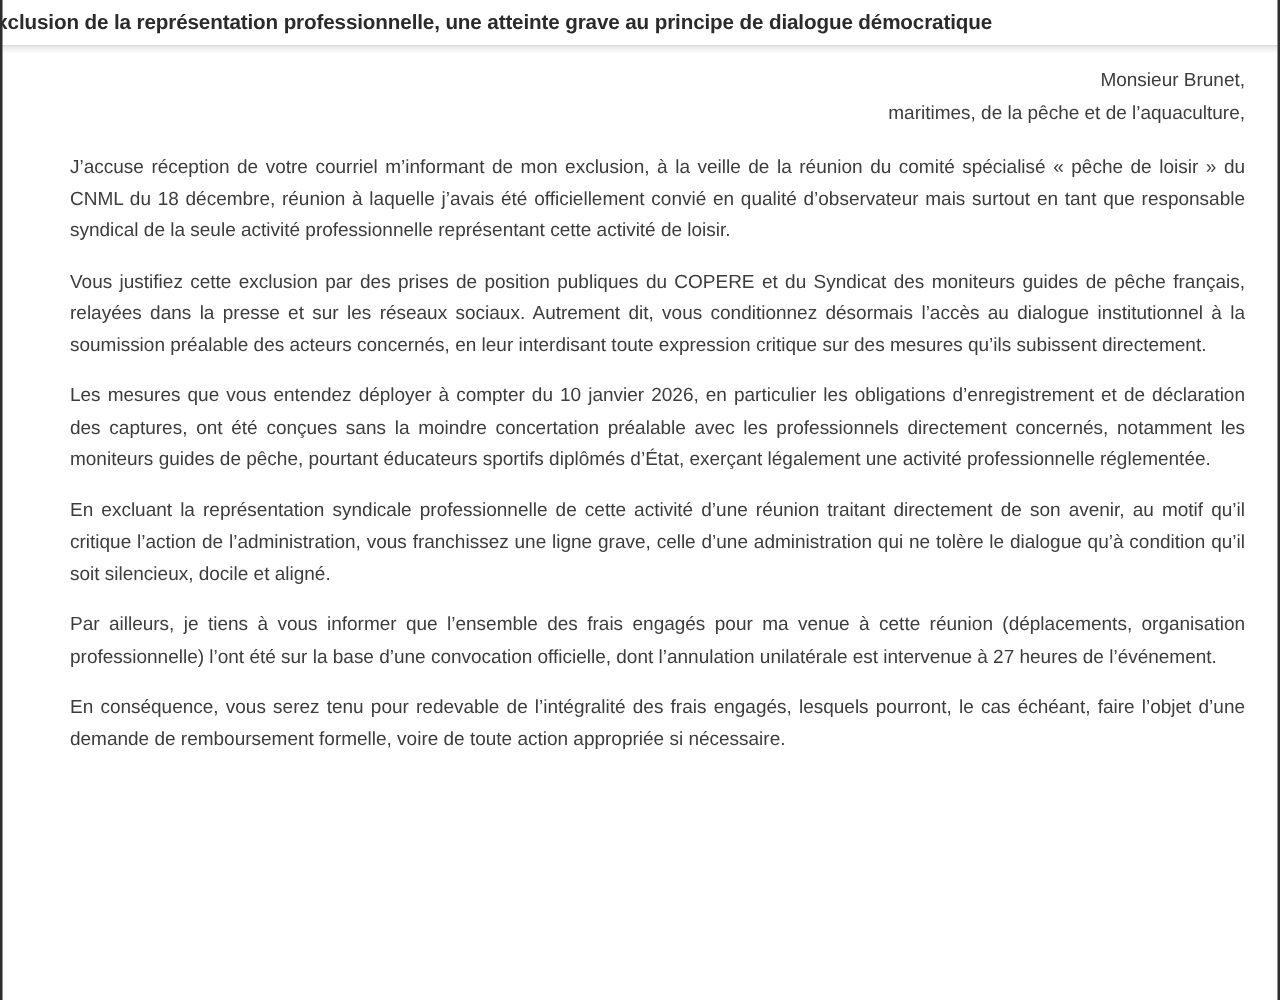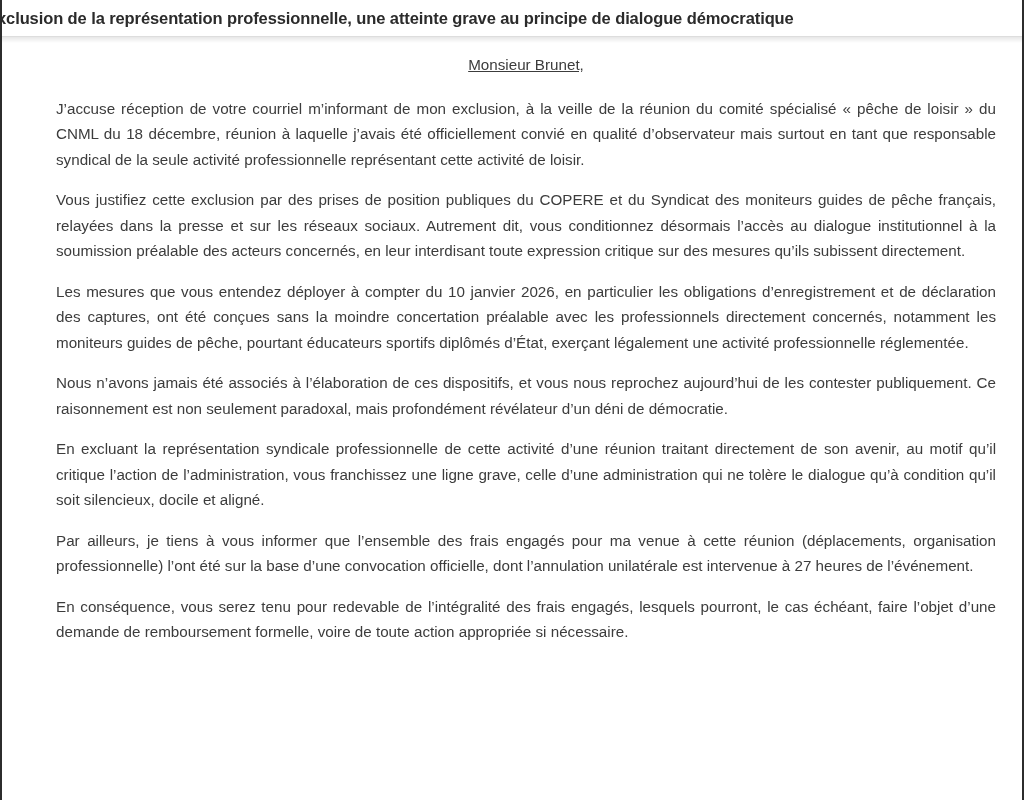--- a/index.html
+++ b/index.html
@@ -97,23 +97,22 @@
   .para {
     font-size: 15.2px;
     line-height: 25.5px;
     text-align: justify;
     margin: 0 0 15px 0;
     color: #3c3c3c;
     -webkit-hyphens: none;
     hyphens: none;
   }
   .para.salutation {
-    text-align: center;
+    text-align: right;
     margin-bottom: 18px;
-    text-decoration: underline;
   }
   .para.salutation .line {
     display: block;
   }
   .para.last {
     margin-bottom: 0;
   }
 </style>
 </head>
 <body>
@@ -126,24 +125,24 @@
   <div id="header-bar">
     <div id="header-title">xclusion de la représentation professionnelle, une atteinte grave au principe de dialogue démocratique</div>
   </div>
   <div id="header-rule"></div>
   <div id="header-shadow"></div>
 
   <div id="doc-body">
 
     <p class="para salutation">
       <span class="line">Monsieur Brunet,</span>
+      <span class="line">maritimes, de la pêche et de l’aquaculture,</span>
     </p>
 
     <p class="para">J’accuse réception de votre courriel m’informant de mon exclusion, à la veille de la réunion du comité spécialisé « pêche de loisir » du CNML du 18 décembre, réunion à laquelle j’avais été officiellement convié en qualité d’observateur mais surtout en tant que responsable syndical de la seule activité professionnelle représentant cette activité de loisir.</p>
     <p class="para">Vous justifiez cette exclusion par des prises de position publiques du COPERE et du Syndicat des moniteurs guides de pêche français, relayées dans la presse et sur les réseaux sociaux. Autrement dit, vous conditionnez désormais l’accès au dialogue institutionnel à la soumission préalable des acteurs concernés, en leur interdisant toute expression critique sur des mesures qu’ils subissent directement.</p>
     <p class="para">Les mesures que vous entendez déployer à compter du 10 janvier 2026, en particulier les obligations d’enregistrement et de déclaration des captures, ont été conçues sans la moindre concertation préalable avec les professionnels directement concernés, notamment les moniteurs guides de pêche, pourtant éducateurs sportifs diplômés d’État, exerçant légalement une activité professionnelle réglementée.</p>
-    <p class="para">Nous n’avons jamais été associés à l’élaboration de ces dispositifs, et vous nous reprochez aujourd’hui de les contester publiquement. Ce raisonnement est non seulement paradoxal, mais profondément révélateur d’un déni de démocratie.</p>
     <p class="para">En excluant la représentation syndicale professionnelle de cette activité d’une réunion traitant directement de son avenir, au motif qu’il critique l’action de l’administration, vous franchissez une ligne grave, celle d’une administration qui ne tolère le dialogue qu’à condition qu’il soit silencieux, docile et aligné.</p>
     <p class="para">Par ailleurs, je tiens à vous informer que l’ensemble des frais engagés pour ma venue à cette réunion (déplacements, organisation professionnelle) l’ont été sur la base d’une convocation officielle, dont l’annulation unilatérale est intervenue à 27 heures de l’événement.</p>
     <p class="para last">En conséquence, vous serez tenu pour redevable de l’intégralité des frais engagés, lesquels pourront, le cas échéant, faire l’objet d’une demande de remboursement formelle, voire de toute action appropriée si nécessaire.</p>
 
   </div>
 </div>
 
 </body></html>

